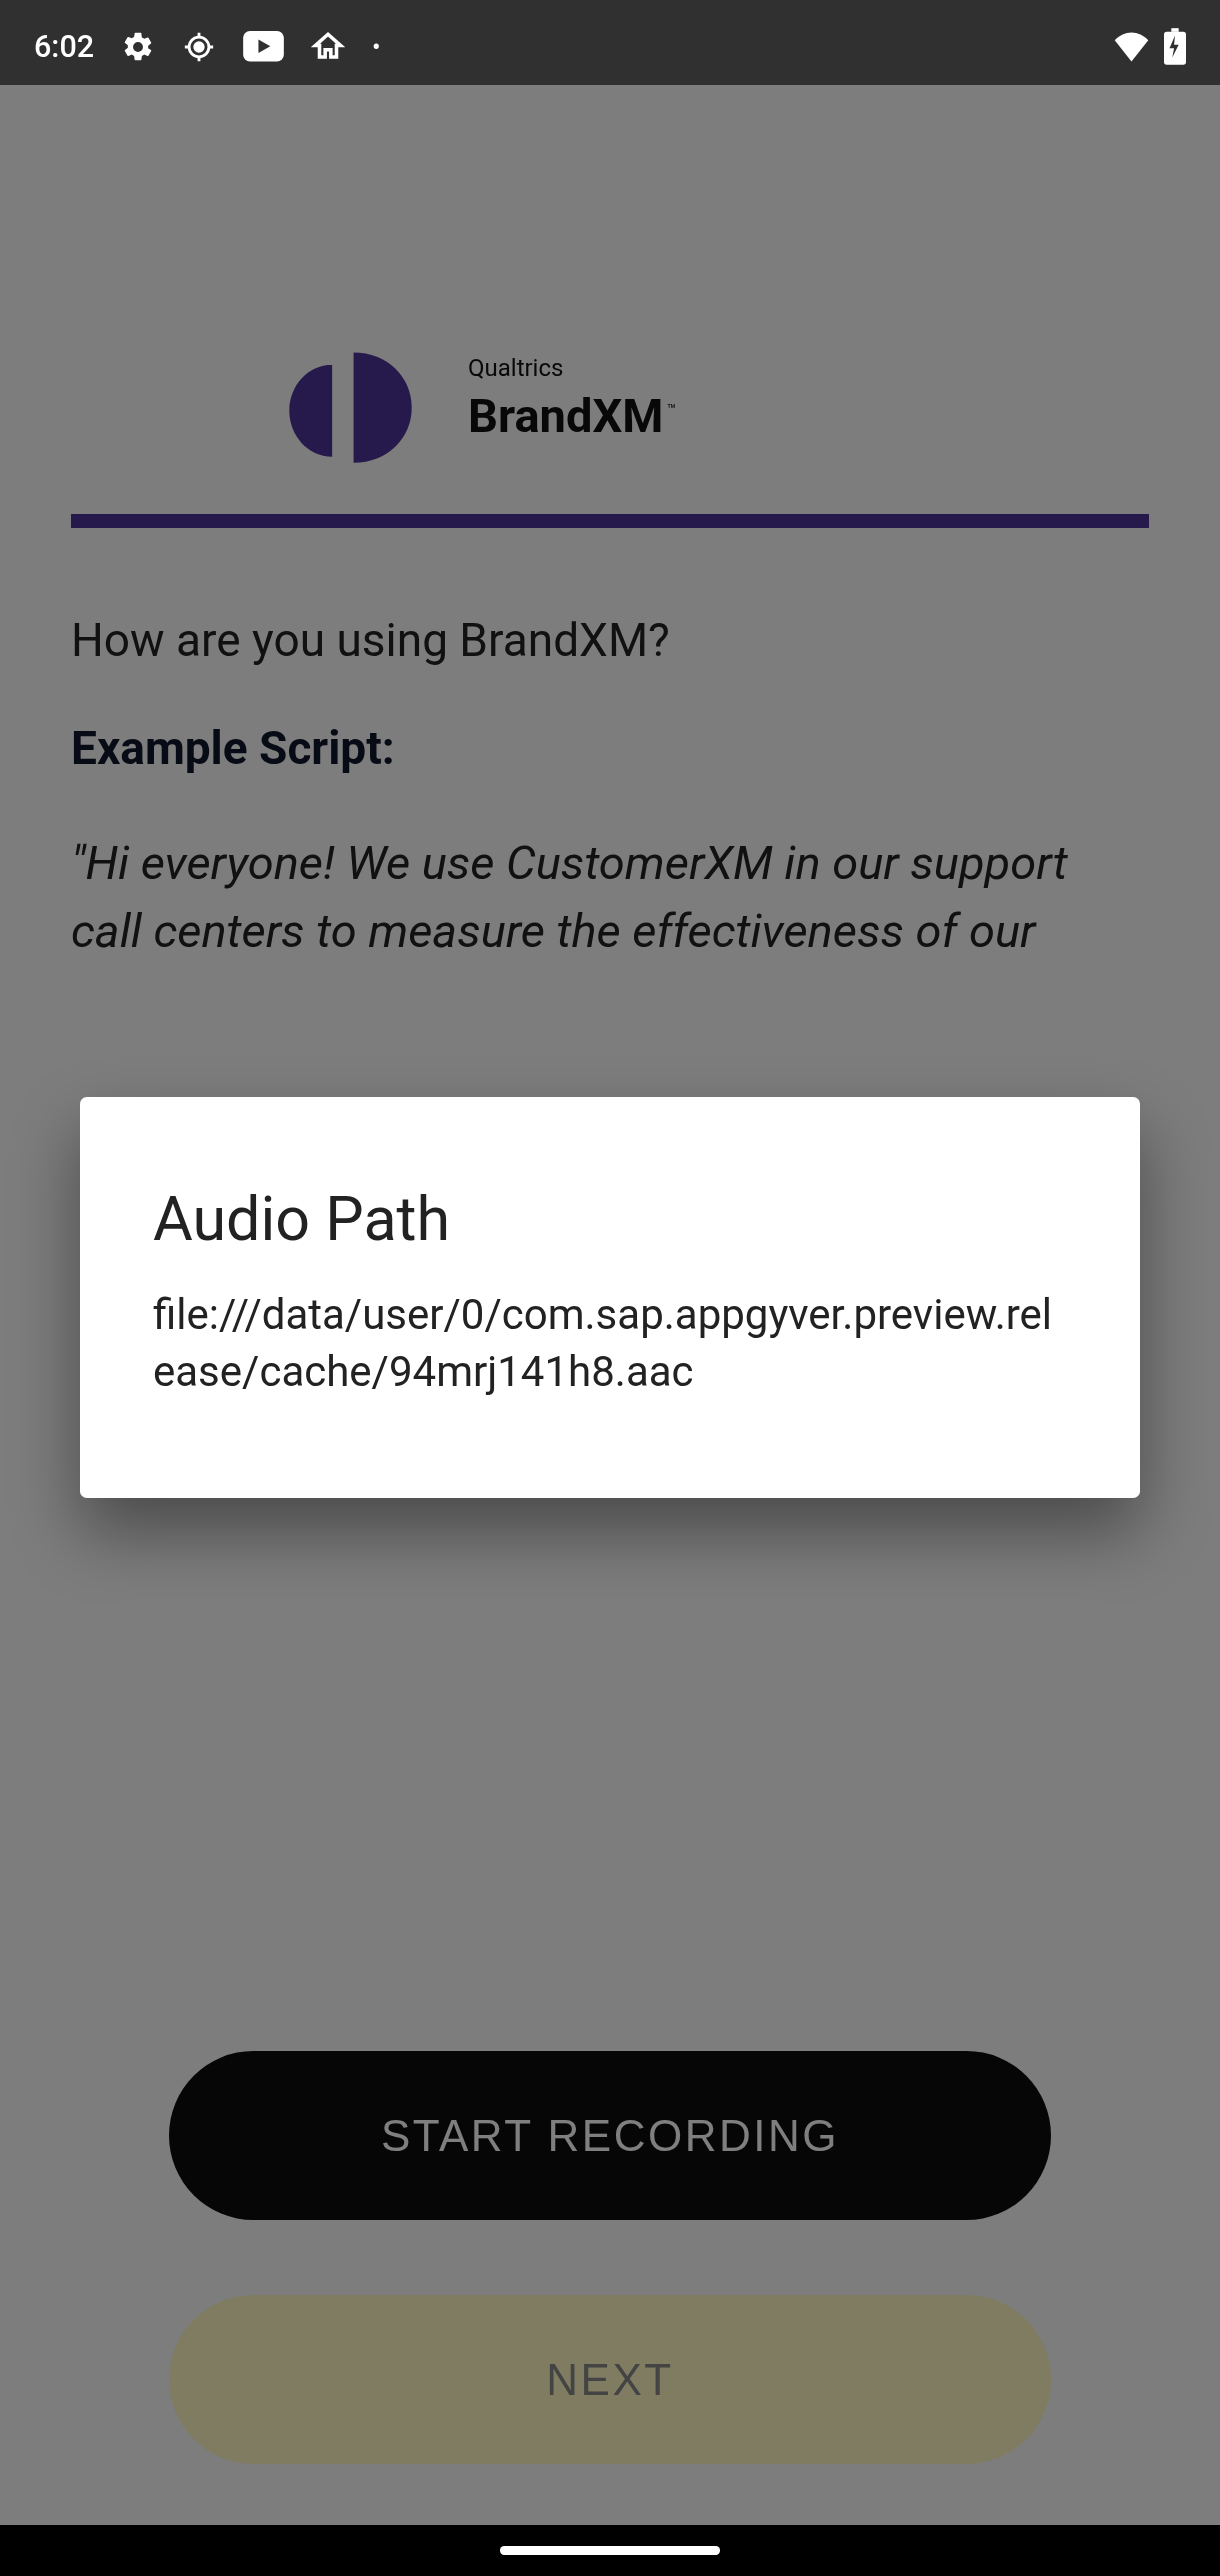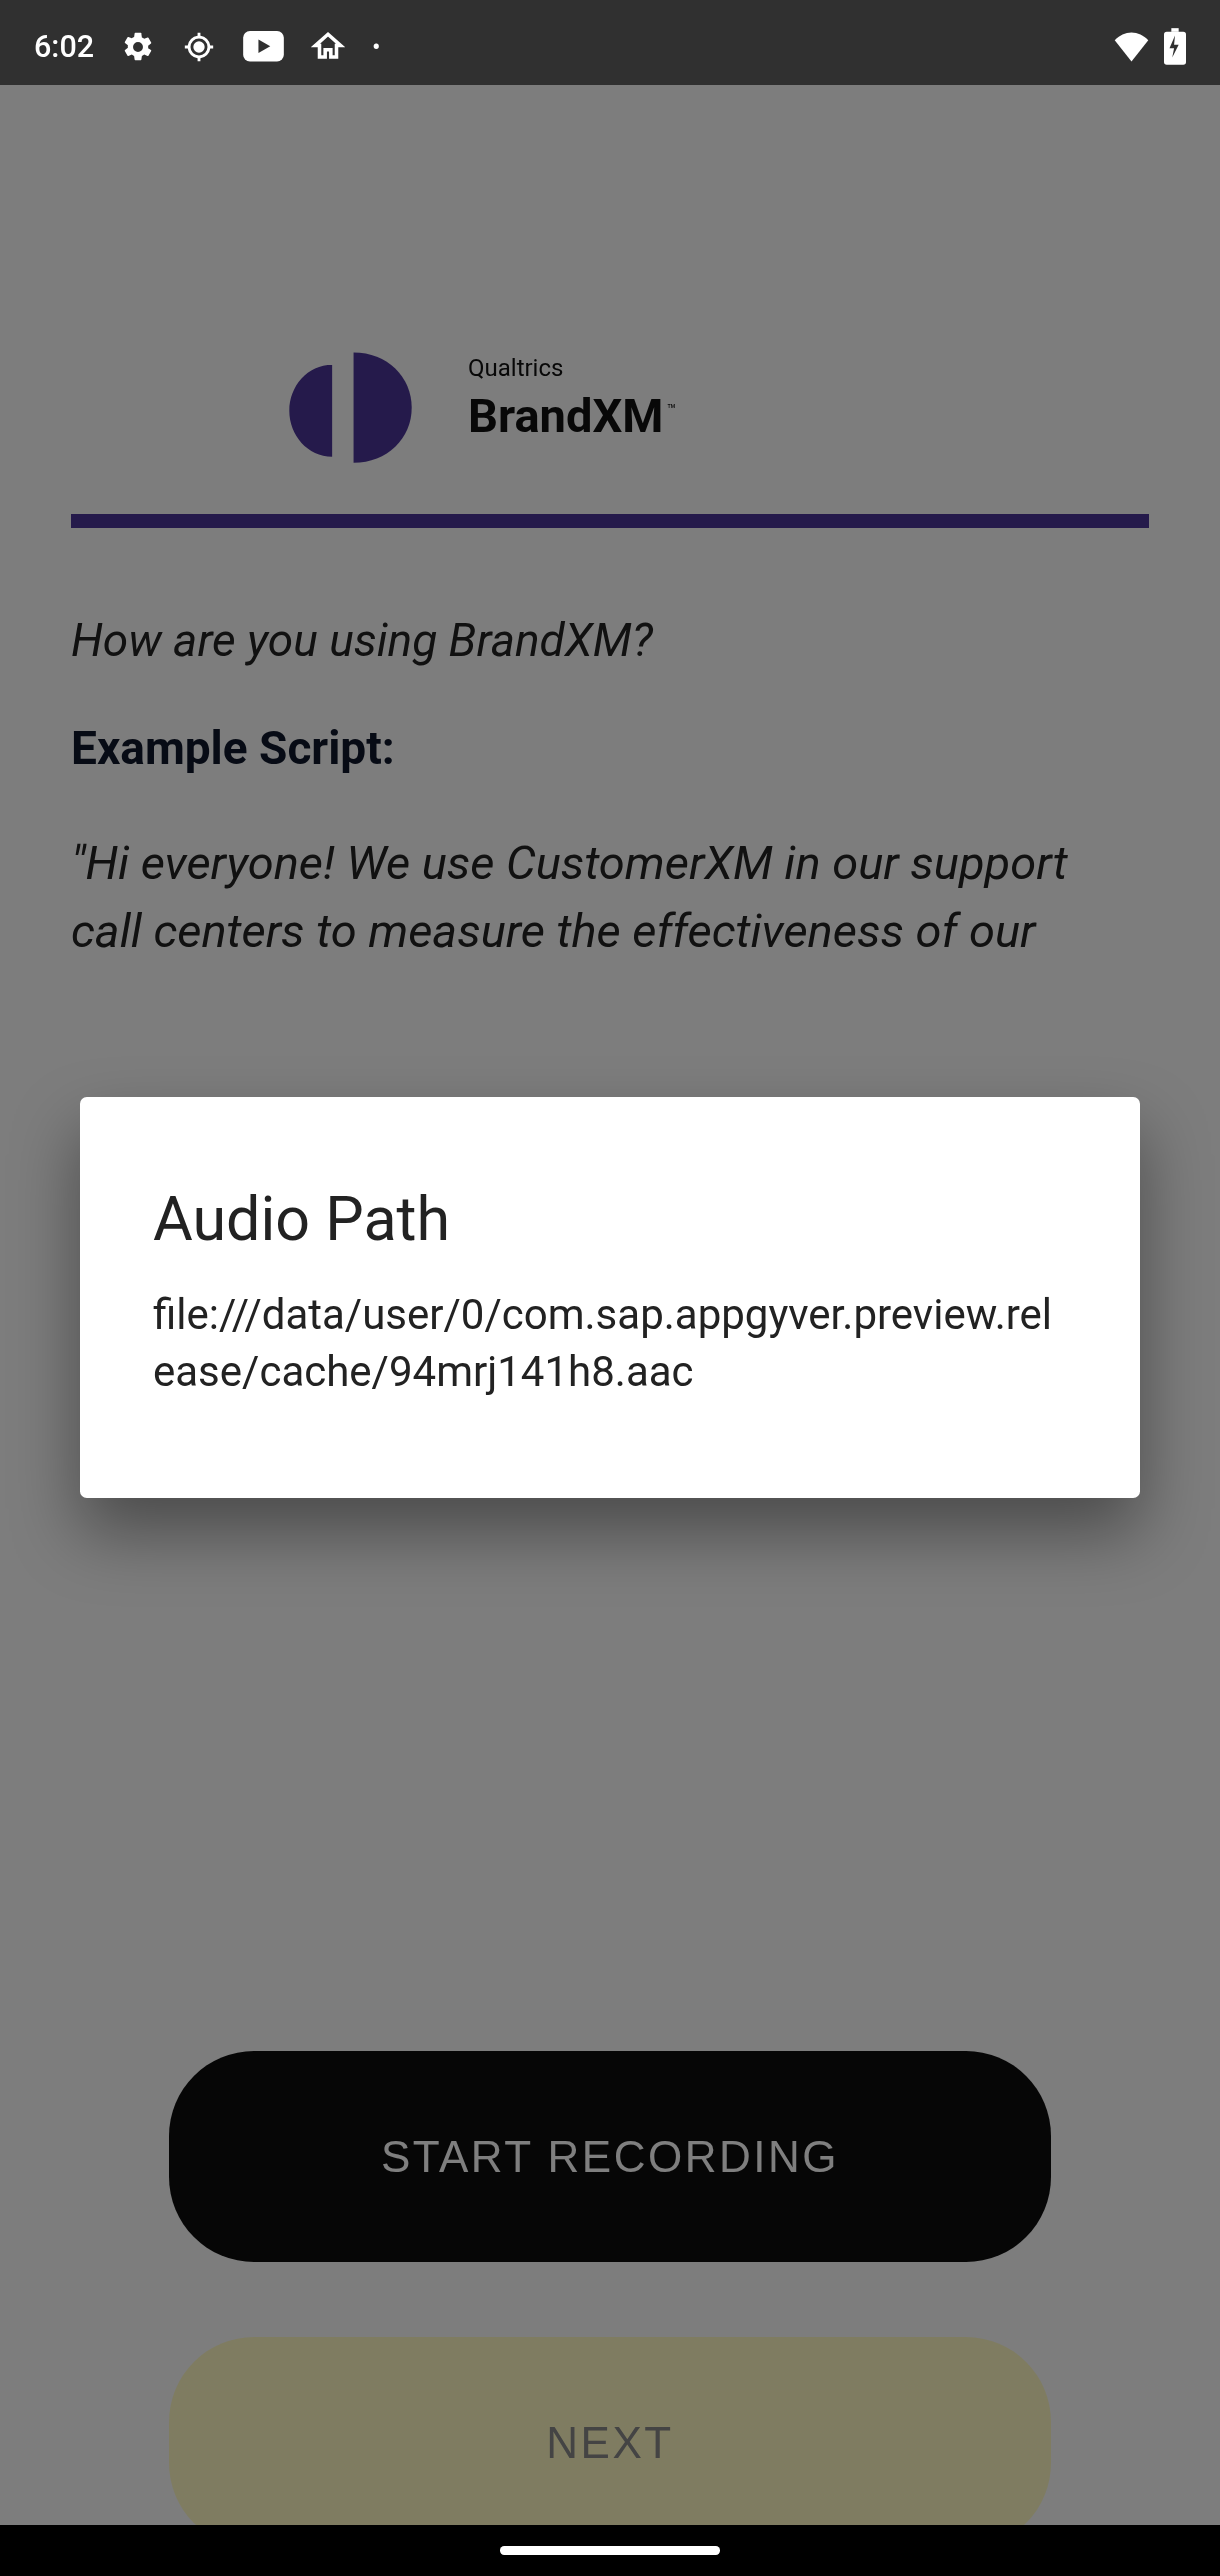--- a/index.html
+++ b/index.html
@@ -26,27 +26,27 @@
     .logo-mark { width: 153px; height: 153px; position: relative; }
     .logo-mark svg { width: 100%; height: 100%; }
     .logo-text-wrap { display: flex; flex-direction: column; }
     .logo-line1 { color: #111; font-size: 24px; font-weight: 400; margin-bottom: 5.1px; }
     .logo-line2 { color: #111; font-size: 47px; font-weight: 700; position: relative; }
     .logo-tm { font-size: 15.3px; vertical-align: super; font-weight: 400; margin-left: 3.4px; }
 
     .divider { height: 13.6px; background: #4a3497; margin: 0 0 85px 0; }
 
     
-    .question { font-size: 46px; font-style: italic; color: #222; margin-bottom: 54px; }
+    .question { font-size: 46px; color: #222; margin-bottom: 54px; }
     .subhead { font-size: 46px; font-weight: 700; color: #0f172a; margin-bottom: 54px; }
     .script-text { font-size: 47px; font-style: italic; color: #222; line-height: 1.45; }
 
     
     .buttons-wrap { position: absolute; left: 0; right: 0; top: 1966px; display: flex; flex-direction: column; align-items: center; gap: 75px; padding: 0 169px; }
-    .btn { width: 100%; height: 211px; border-radius: 85px; border: none; font-size: 44px; font-weight: 500; letter-spacing: 2.5px; display: flex; align-items: center; justify-content: center; }
+    .btn { width: 100%; height: 169px; border-radius: 85px; border: none; font-size: 44px; font-weight: 500; letter-spacing: 2.5px; display: flex; align-items: center; justify-content: center; }
     .btn-primary { background: #0d0d0d; color: #fff; }
     .btn-secondary { background: #fef9c3; color: #888; }
 
     
     .dialog { position: absolute; left: 80px; right: 80px; top: 1097px; background: #fff; border-radius: 6.8px; padding: 86px 73px 39px 73px; box-shadow: 0 34px 68px rgba(0,0,0,0.4); }
     .dialog-title { font-size: 61px; font-weight: 400; color: #222; margin-bottom: 30.5px; }
     .dialog-body { font-size: 42px; color: #222; line-height: 1.35; word-break: break-all; margin-bottom: 59px; margin-top: 32px; }
     .dialog-actions { display: flex; justify-content: flex-end; padding-right: 18.6px; }
     .dialog-ok { color: #0d8166; font-size: 42px; font-weight: 600; background: none; border: none; letter-spacing: 0.8px; }
 

